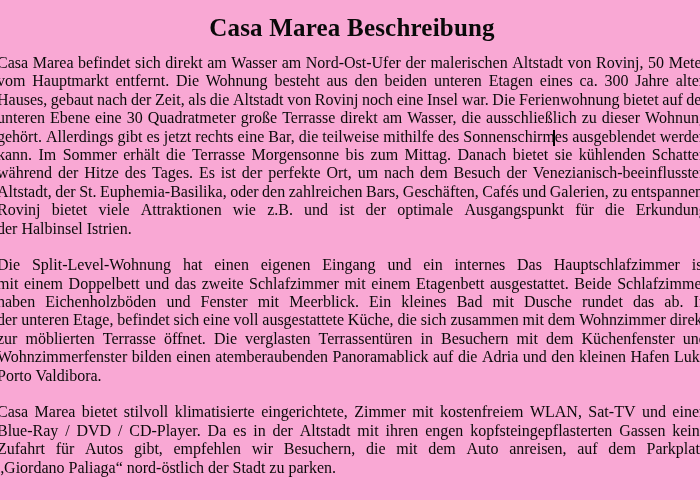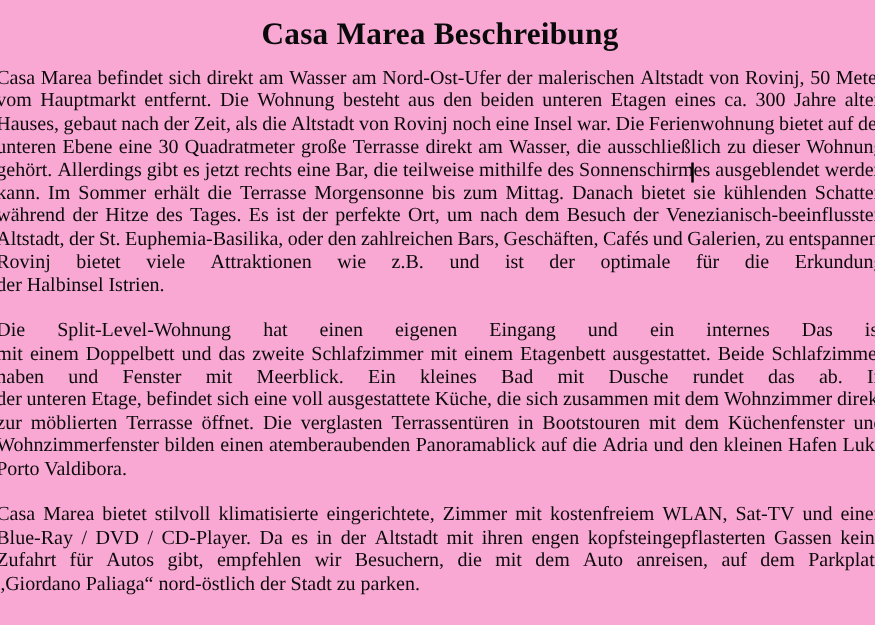--- a/index.html
+++ b/index.html
@@ -211,57 +211,60 @@
             <span class="word">Rovinj</span>
             <span class="word">bietet</span>
             <span class="word">viele</span>
             <span class="word">Attraktionen</span>
             <span class="word">wie</span>
             <span class="word">z.B.</span>
             <span class="word">und</span>
             <span class="word">ist</span>
             <span class="word">der</span>
             <span class="word">optimale</span>
+            <span class="word">Ausgangspunkt</span>
             <span class="word">für</span>
             <span class="word">die</span>
             <span class="word">Erkundung</span>
           </div>
           <div class="line last">der Halbinsel Istrien.</div>
         </div>
         <div class="para">
           <div class="line j">
             <span class="word">Die</span>
             <span class="word">Split-Level-Wohnung</span>
             <span class="word">hat</span>
             <span class="word">einen</span>
             <span class="word">eigenen</span>
             <span class="word">Eingang</span>
             <span class="word">und</span>
             <span class="word">ein</span>
             <span class="word">internes</span>
             <span class="word">Das</span>
+            <span class="word">Hauptschlafzimmer</span>
             <span class="word">ist</span>
           </div>
           <div class="line j">
             <span class="word">mit</span>
             <span class="word">einem</span>
             <span class="word">Doppelbett</span>
             <span class="word">und</span>
             <span class="word">das</span>
             <span class="word">zweite</span>
             <span class="word">Schlafzimmer</span>
             <span class="word">mit</span>
             <span class="word">einem</span>
             <span class="word">Etagenbett</span>
             <span class="word">ausgestattet.</span>
             <span class="word">Beide</span>
             <span class="word">Schlafzimmer</span>
           </div>
           <div class="line j">
             <span class="word">haben</span>
+            <span class="word">Eichenholzböden</span>
             <span class="word">und</span>
             <span class="word">Fenster</span>
             <span class="word">mit</span>
             <span class="word">Meerblick.</span>
             <span class="word">Ein</span>
             <span class="word">kleines</span>
             <span class="word">Bad</span>
             <span class="word">mit</span>
             <span class="word">Dusche</span>
             <span class="word">rundet</span>
@@ -289,21 +292,21 @@
           </div>
           <div class="line j">
             <span class="word">zur</span>
             <span class="word">möblierten</span>
             <span class="word">Terrasse</span>
             <span class="word">öffnet.</span>
             <span class="word">Die</span>
             <span class="word">verglasten</span>
             <span class="word">Terrassentüren</span>
             <span class="word">in</span>
-            <span class="word">Bootstouren</span>
+            <span class="word">Besuchern</span>
             <span class="word">mit</span>
             <span class="word">dem</span>
             <span class="word">Küchenfenster</span>
             <span class="word">und</span>
           </div>
           <div class="line j">
             <span class="word">Wohnzimmerfenster</span>
             <span class="word">bilden</span>
             <span class="word">einen</span>
             <span class="word">atemberaubenden</span>

